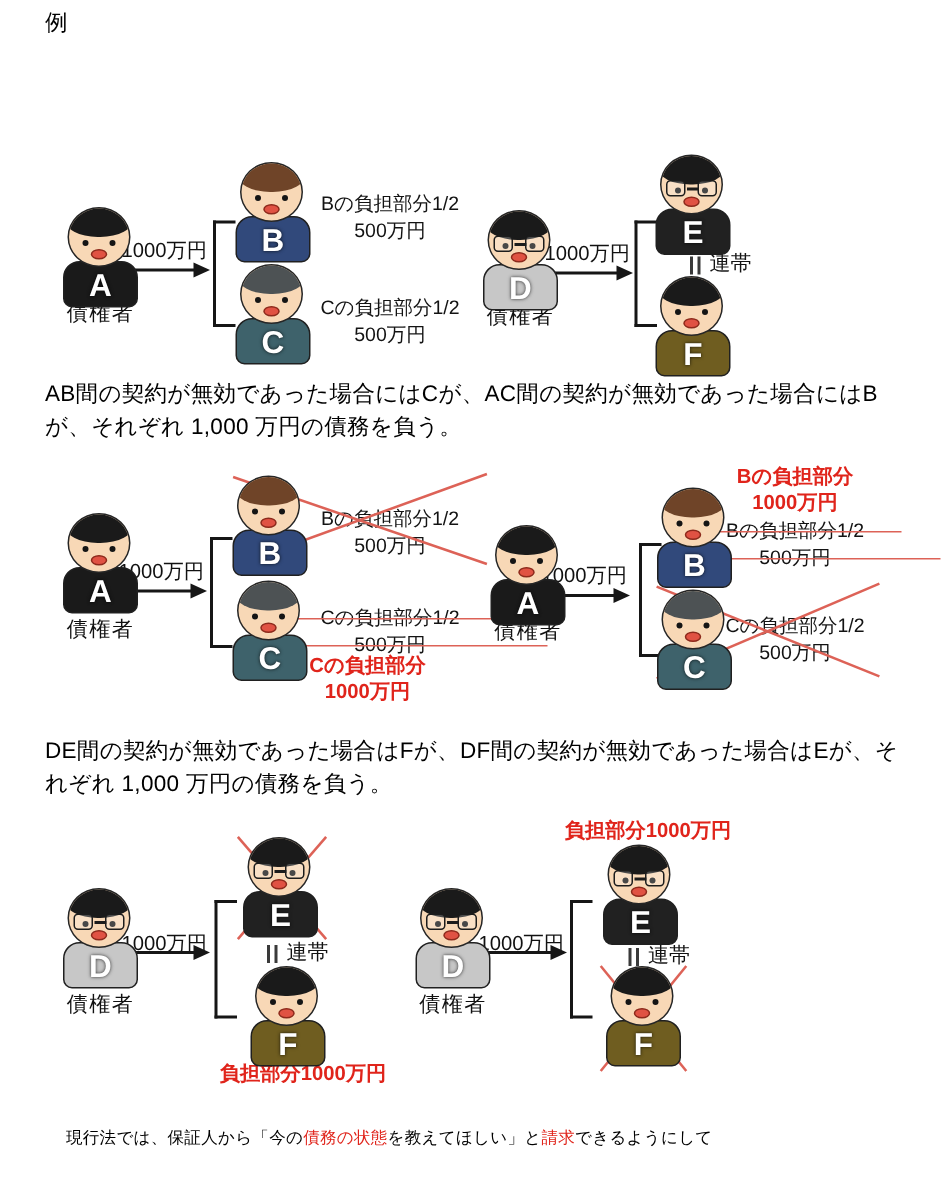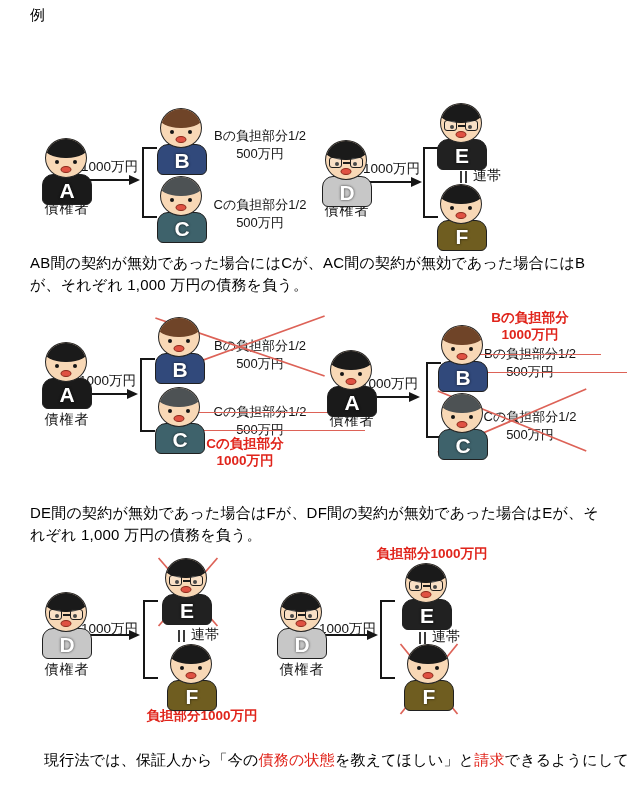--- a/index.html
+++ b/index.html
@@ -6,21 +6,21 @@
     --red-text:#e0241b;
     --red-line:#dd6257;
     --ink:#131313;
   }
   html,body{margin:0;padding:0;background:#fff;}
   body{font-family:"Liberation Sans","DejaVu Sans",sans-serif;color:var(--ink);}
   .page{position:relative;width:628px;height:793px;background:#fff;overflow:hidden;}
 
   .heading{position:absolute;font-size:15px;color:#000;white-space:nowrap;}
   .para{position:absolute;margin:0;font-size:15px;line-height:22px;color:#000;letter-spacing:.2px;}
-  .footer-line{position:absolute;font-size:15px;color:#000;white-space:nowrap;letter-spacing:.2px;}
+  .footer-line{position:absolute;font-size:11px;color:#000;white-space:nowrap;letter-spacing:.2px;}
   .footer-line .red{color:var(--red-text);}
 
   .diagram{position:absolute;}
   .diagram > *{position:absolute;}
 
   
   .person{width:54px;height:68px;}
   .person *{box-sizing:border-box;}
   .head{position:absolute;left:5px;top:0;width:42px;height:40px;background:#f8d8b6;
         border:1.5px solid #262626;border-radius:50%;overflow:hidden;z-index:2;}
@@ -278,21 +278,21 @@
     <div class="share" style="left:160px;top:98px;width:110px">
       <div>Cの負担部分1/2</div>
       <div>500万円</div>
     </div>
     <svg class="cross" style="left:118px;top:77px;width:158px;height:68px" viewBox="0 0 100 100" preserveAspectRatio="none">
       <line x1="3" y1="6" x2="97" y2="94"></line>
         <line x1="97" y1="3" x2="3" y2="96"></line>
     </svg>
   </div>
 
-  <p class="para" style="left:30px;top:502px;width:580px">DE間の契約が無効であった場合はFが、DF間の契約が無効であった場合はEが、それぞれ 1,000 万円の債務を負う。</p>
+  <p class="para" style="left:30px;top:490px;width:580px">DE間の契約が無効であった場合はFが、DF間の契約が無効であった場合はEが、それぞれ 1,000 万円の債務を負う。</p>
 
   <div class="diagram" style="left:25px;top:545px;width:300px;height:185px">
     <div class="person" style="left:15px;top:47px">
         <div class="head">
           <div class="hair" style="background:#1a1a1a"></div>
           <div class="eye l"></div>
           <div class="eye r"></div>
           <div class="glasses">
             <i></i>
             <i></i>

